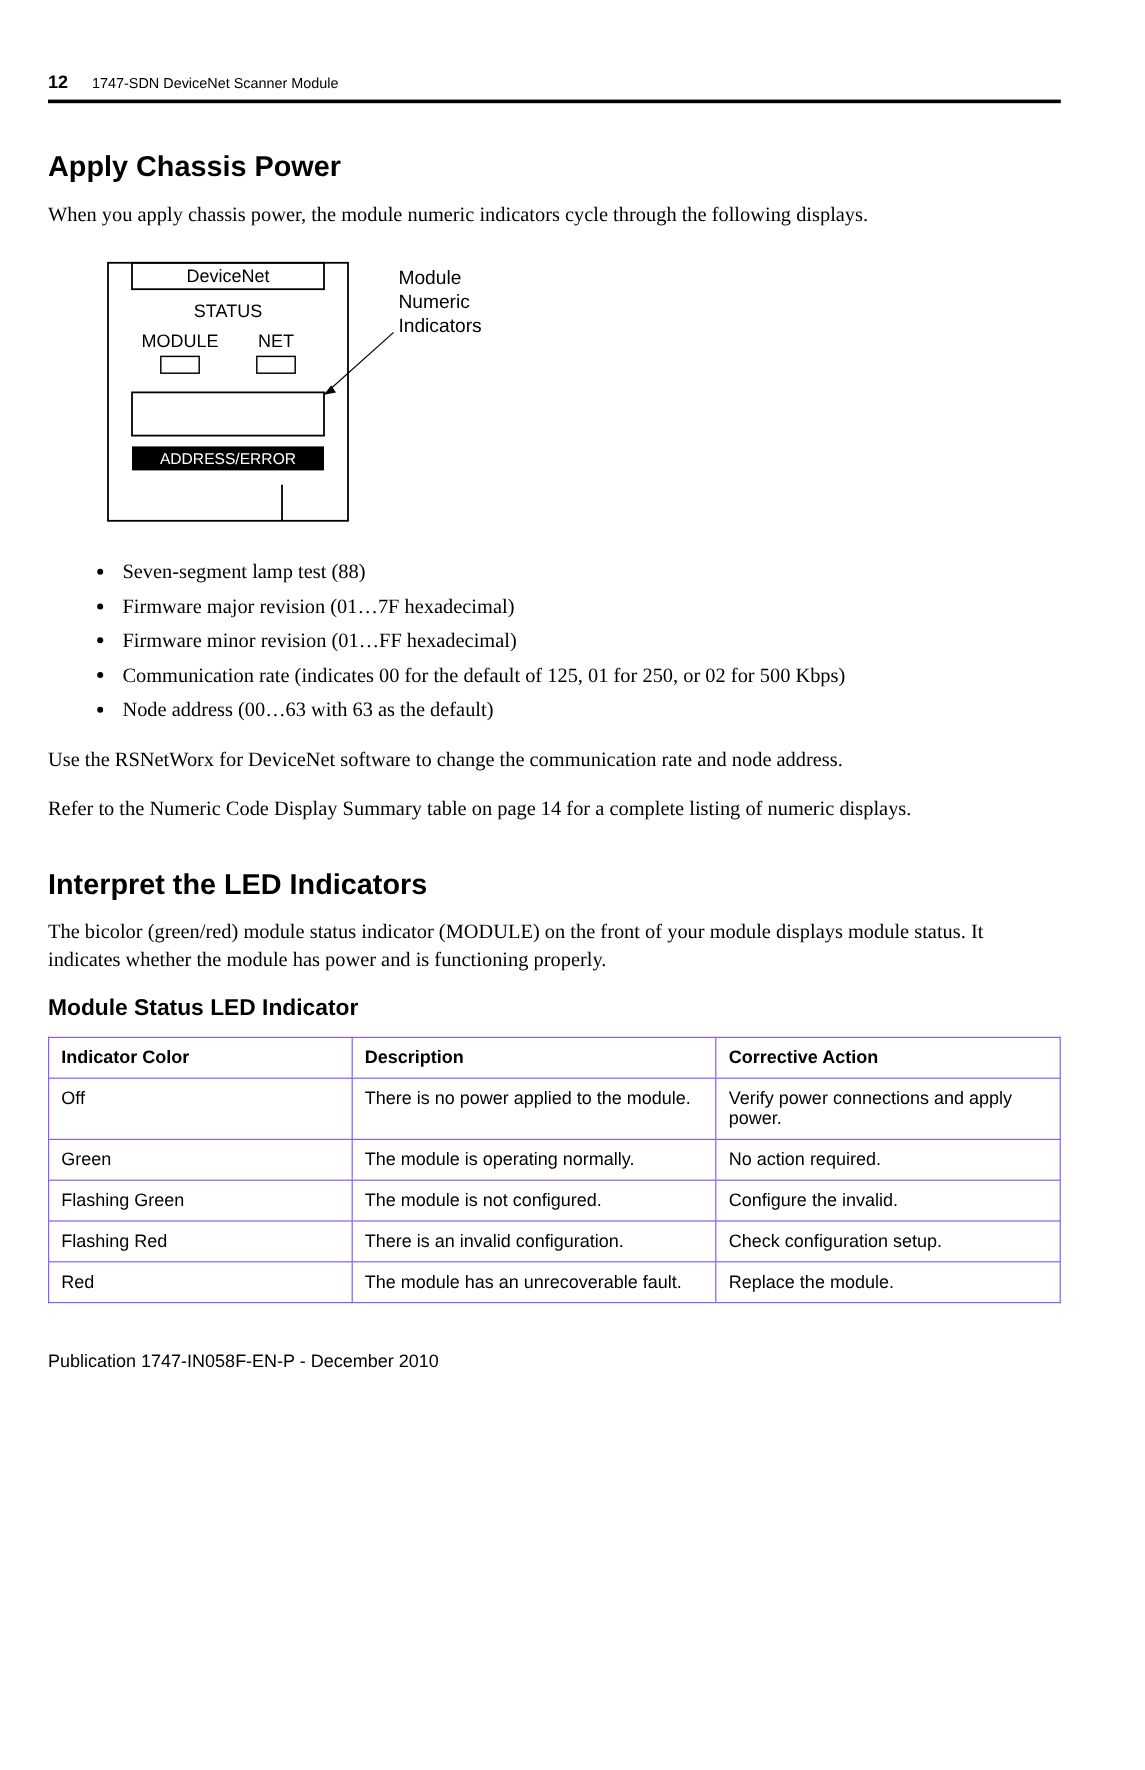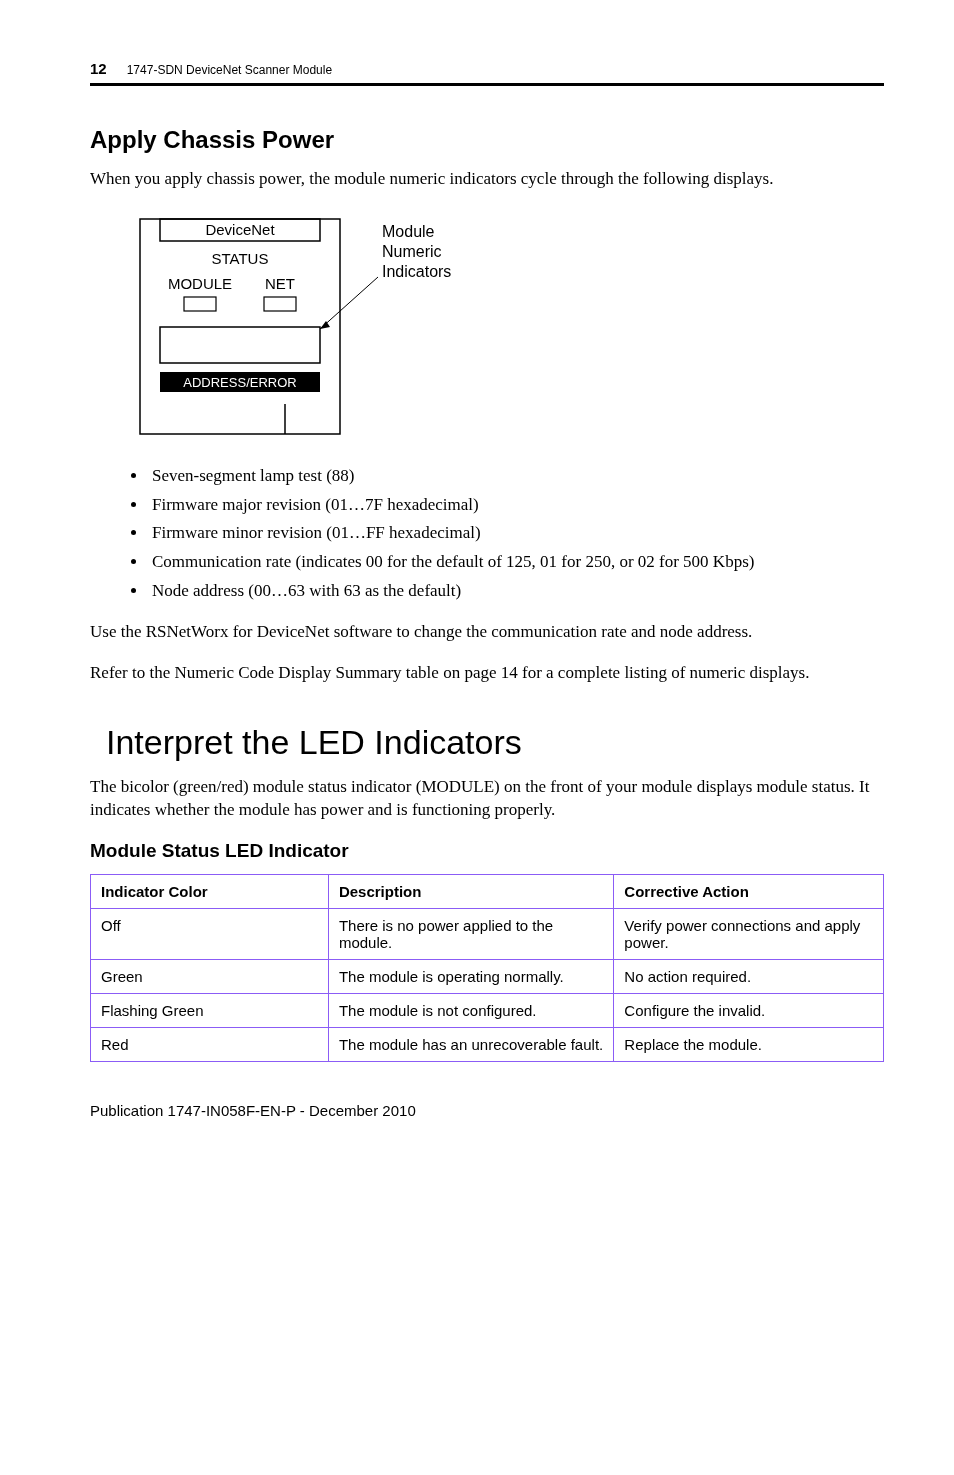--- a/index.html
+++ b/index.html
@@ -4,21 +4,21 @@
 <style>
   body {
     margin: 0;
     padding: 0;
     background: #fff;
     font-family: Arial, Helvetica, sans-serif;
     color: #000;
     width: 954px;
   }
   .page {
-    padding: 60px 70px 40px 90px;
+    padding: 60px 70px 40px 40px;
     box-sizing: border-box;
   }
   .header-row {
     display: flex;
     align-items: baseline;
     gap: 20px;
     margin-bottom: 6px;
   }
   .page-num {
     font-weight: bold;
@@ -31,23 +31,23 @@
     border: none;
     border-top: 3px solid #000;
     margin: 0 0 40px 0;
   }
   h1.section {
     font-size: 24px;
     font-weight: bold;
     margin: 0 0 14px 0;
   }
   h1.major {
-    font-size: 34px;
-    font-weight: normal;
-    margin: 0 0 14px 16px;
+    font-size: 24px;
+    font-weight: bold;
+    margin: 0 0 14px 0;
   }
   p.body {
     font-family: Georgia, 'Times New Roman', serif;
     font-size: 17px;
     line-height: 1.35;
     margin: 0 0 18px 0;
   }
   ul.bullets {
     font-family: Georgia, 'Times New Roman', serif;
     font-size: 17px;
@@ -176,20 +176,25 @@
         <td>Green</td>
         <td>The module is operating normally.</td>
         <td>No action required.</td>
       </tr>
       <tr>
         <td>Flashing Green</td>
         <td>The module is not configured.</td>
         <td>Configure the invalid.</td>
       </tr>
       <tr>
+        <td>Flashing Red</td>
+        <td>There is an invalid configuration.</td>
+        <td>Check configuration setup.</td>
+      </tr>
+      <tr>
         <td>Red</td>
         <td>The module has an unrecoverable fault.</td>
         <td>Replace the module.</td>
       </tr>
     </tbody>
   </table>
 
   <div class="footer">Publication 1747-IN058F-EN-P - December 2010</div>
 
 </div>

